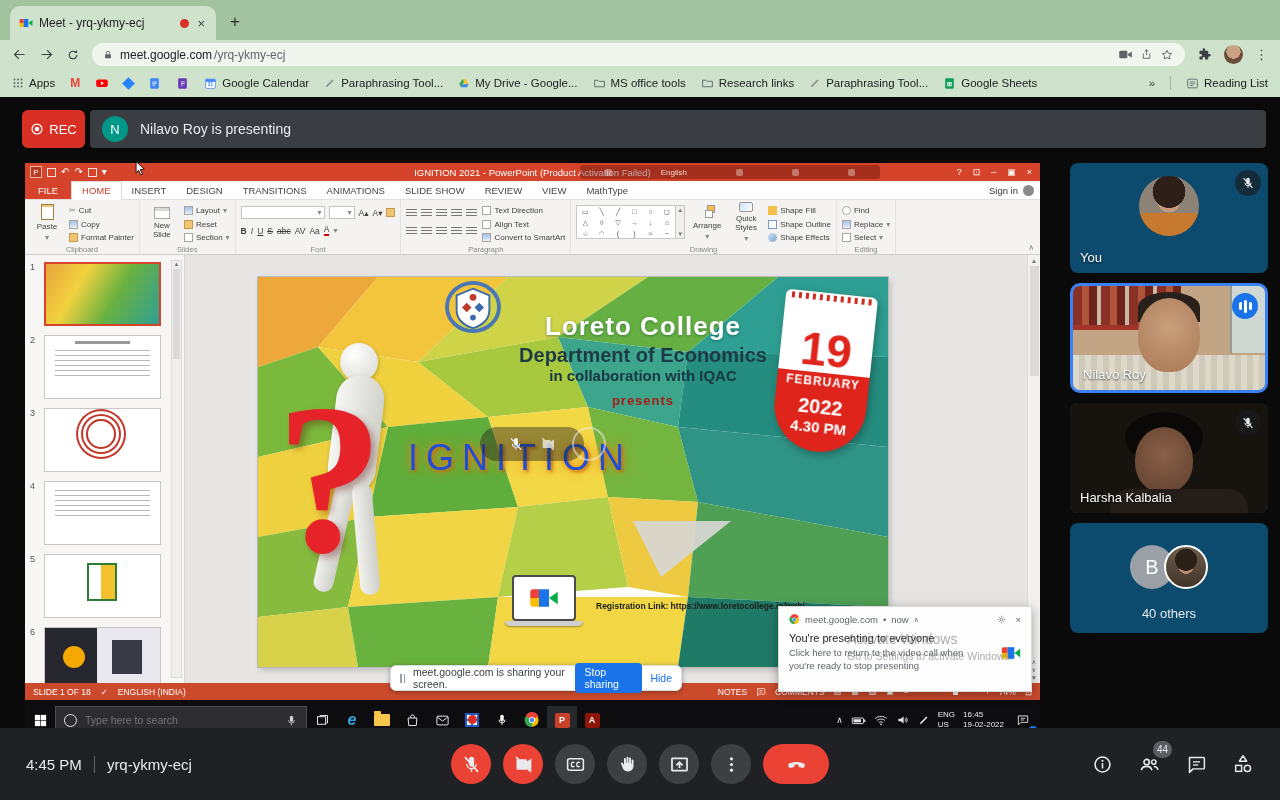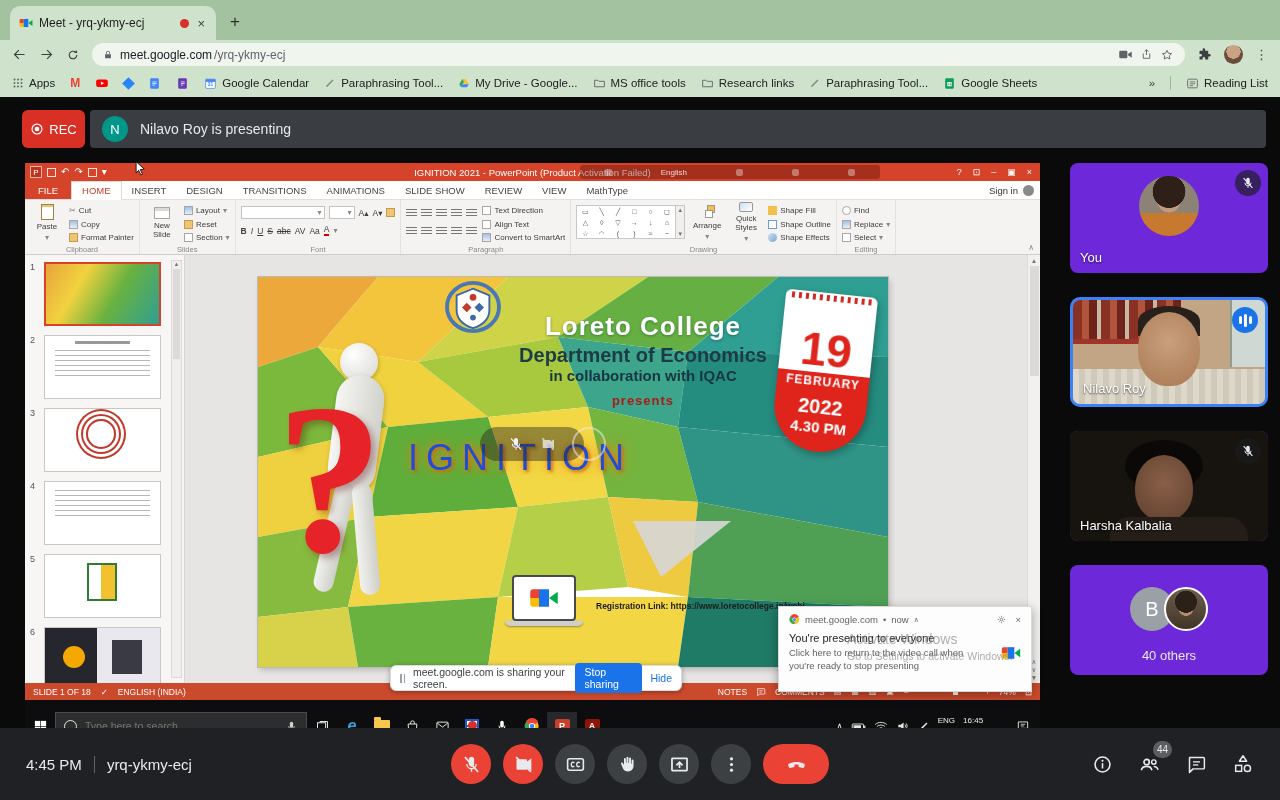--- a/index.html
+++ b/index.html
@@ -133,21 +133,21 @@
   .vscroll { position:absolute; right:0; top:0; bottom:0; width:13px; background:#f2f1f0; border-left:1px solid #dddcda; display:flex; flex-direction:column; align-items:center; font-size:6.5px; color:#777; padding:2px 0; }
   .vth { width:9px; height:110px; background:#dcdad8; margin-top:2px; }
   .vsp { flex:1; }
 
   .pstatus { height:17px; background:#cb4a2c; color:#fff; display:flex; align-items:center; font-size:8.5px; gap:10px; padding:0 8px; }
   .ps-r { margin-left:auto; display:flex; align-items:center; gap:9px; }
   .ztrack { width:58px; height:1px; background:rgba(255,255,255,.8); position:relative; }
   .ztrack i { position:absolute; left:60%; top:-3px; width:5px; height:7px; background:#fff; }
   .pstatus .vg { font-size:8px; letter-spacing:1px; }
 
-  .wtask { height:40px; background:#0d0d0f; display:flex; align-items:flex-end; color:#e4e4e4; }
+  .wtask { height:40px; background:#0d0d0f; display:flex; align-items:center; color:#e4e4e4; }
   .tk { width:30px; height:28px; display:flex; align-items:center; justify-content:center; position:relative; flex:none; }
   .tk.on { background:#26282c; box-shadow:inset 0 -2px 0 #76b9ed; }
   .tk.line { box-shadow:inset 0 -2px 0 #76b9ed; }
   .tsearch { width:252px; height:28px; background:#2d2d30; border:1px solid #4a4a4e; display:flex; align-items:center; gap:8px; padding:0 8px; flex:none; }
   .tring { width:13px; height:13px; border:1.5px solid #e8e8e8; border-radius:50%; flex:none; }
   .tsearch input { flex:1; background:transparent; border:none; outline:none; color:#c9c9c9; font-size:10.5px; font-family:"Liberation Sans",sans-serif; }
   .edge { color:#35a3dd; font-weight:bold; font-size:16px; font-style:italic; }
   .folder16 { width:16px; height:12px; background:#f7c64c; border-radius:1px; position:relative; }
   .folder16:before { content:""; position:absolute; top:-3px; left:0; width:7px; height:3px; background:#f7c64c; border-radius:1px 1px 0 0; }
   .offtile { width:14px; height:14px; background:#2059c4; display:grid; grid-template-columns:1fr 1fr; gap:2px; padding:2px; position:relative; }
@@ -169,21 +169,21 @@
   .nhr { margin-left:auto; display:flex; gap:8px; align-items:center; color:#5f6368; }
   .ntitle { margin-top:7px; font-size:11px; color:#202124; }
   .nbody { margin-top:3px; line-height:1.35; }
   .nmeet { position:absolute; right:10px; top:36px; }
   .wmark { position:absolute; left:822px; top:468px; z-index:6; color:rgba(125,125,125,.62); }
   .wm1 { font-size:14px; }
   .wm2 { font-size:10.5px; margin-top:3px; }
 
   
   .side { position:absolute; left:1070px; top:66px; width:198px; }
-  .tile { position:relative; height:110px; border-radius:8px; background:#6d28d9; margin-bottom:24px; overflow:hidden; }
+  .tile { position:relative; height:110px; border-radius:8px; background:#0c4a6e; margin-bottom:10px; overflow:hidden; }
   .tile.speaking { border:3px solid #3b82f6; border-radius:10px; }
   .tname { position:absolute; left:10px; bottom:8px; color:#fff; font-size:13px; text-shadow:0 1px 2px rgba(0,0,0,.7); }
   .micbadge { position:absolute; top:7px; right:7px; width:26px; height:26px; border-radius:50%; background:rgba(25,27,29,.65); display:flex; align-items:center; justify-content:center; color:#e8eaed; z-index:3; }
   .spkbadge { position:absolute; top:7px; right:7px; width:26px; height:26px; border-radius:50%; background:#1a73e8; display:flex; align-items:center; justify-content:center; gap:2px; z-index:3; }
   .spkbadge i { width:3px; background:#fff; border-radius:2px; }
   .youav { position:absolute; left:50%; top:13px; transform:translateX(-50%); width:60px; height:60px; border-radius:50%;
     background:radial-gradient(circle at 50% 26%,#2e2019 0 30%,transparent 31%),
                radial-gradient(circle at 50% 42%,#c49a7e 0 24%,transparent 25%),
                linear-gradient(180deg,#8d8276 0 62%,#c7792f 62% 100%); background-color:#7d7468; }
   .vidN { position:absolute; inset:0; background:#c2a585; }

